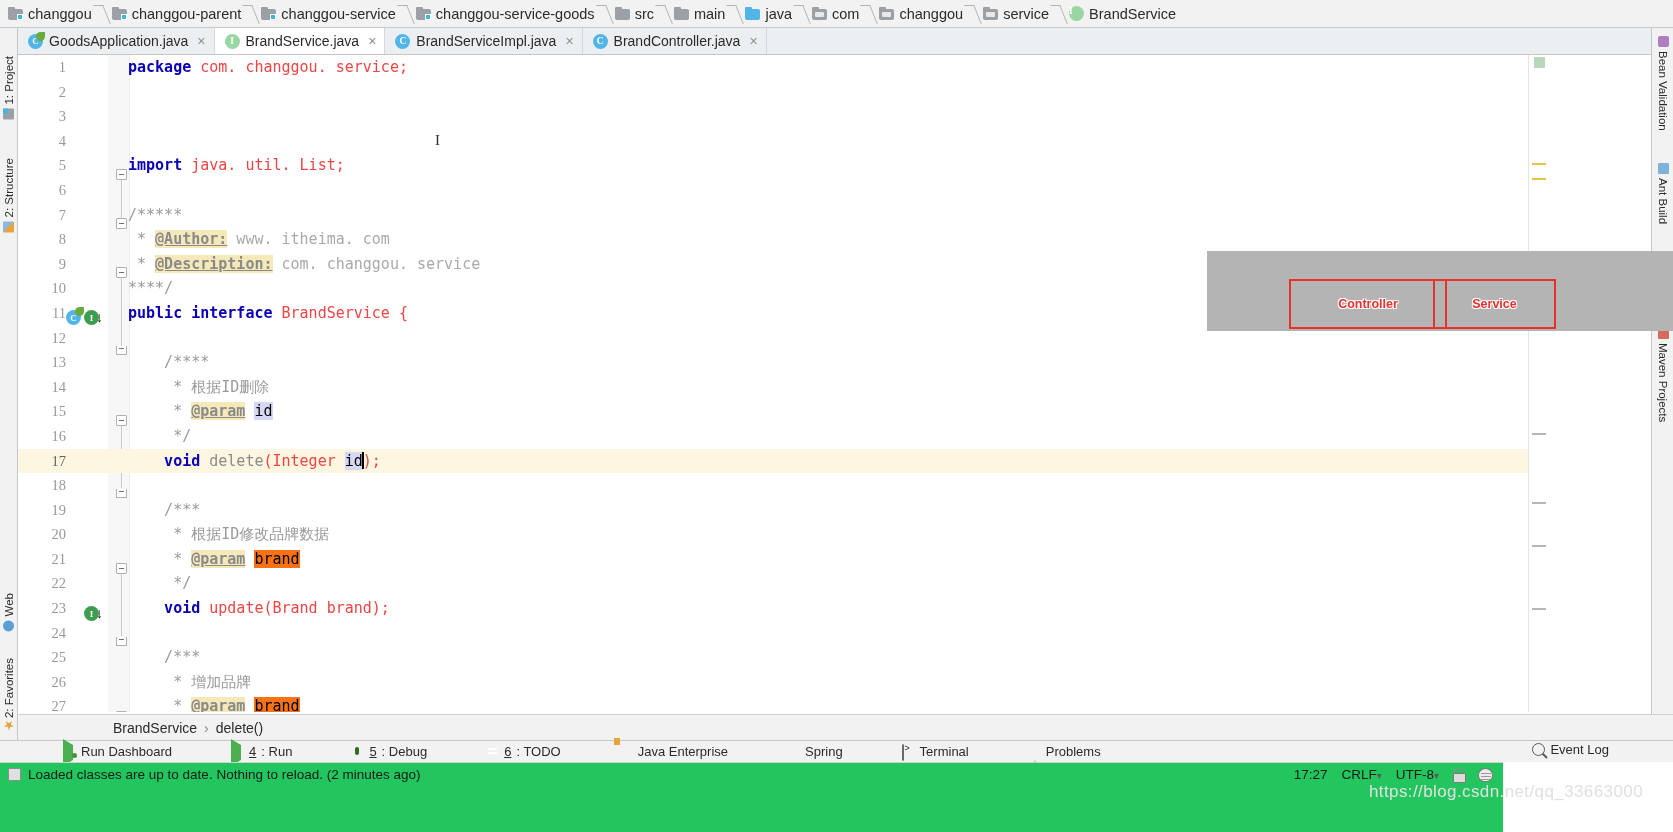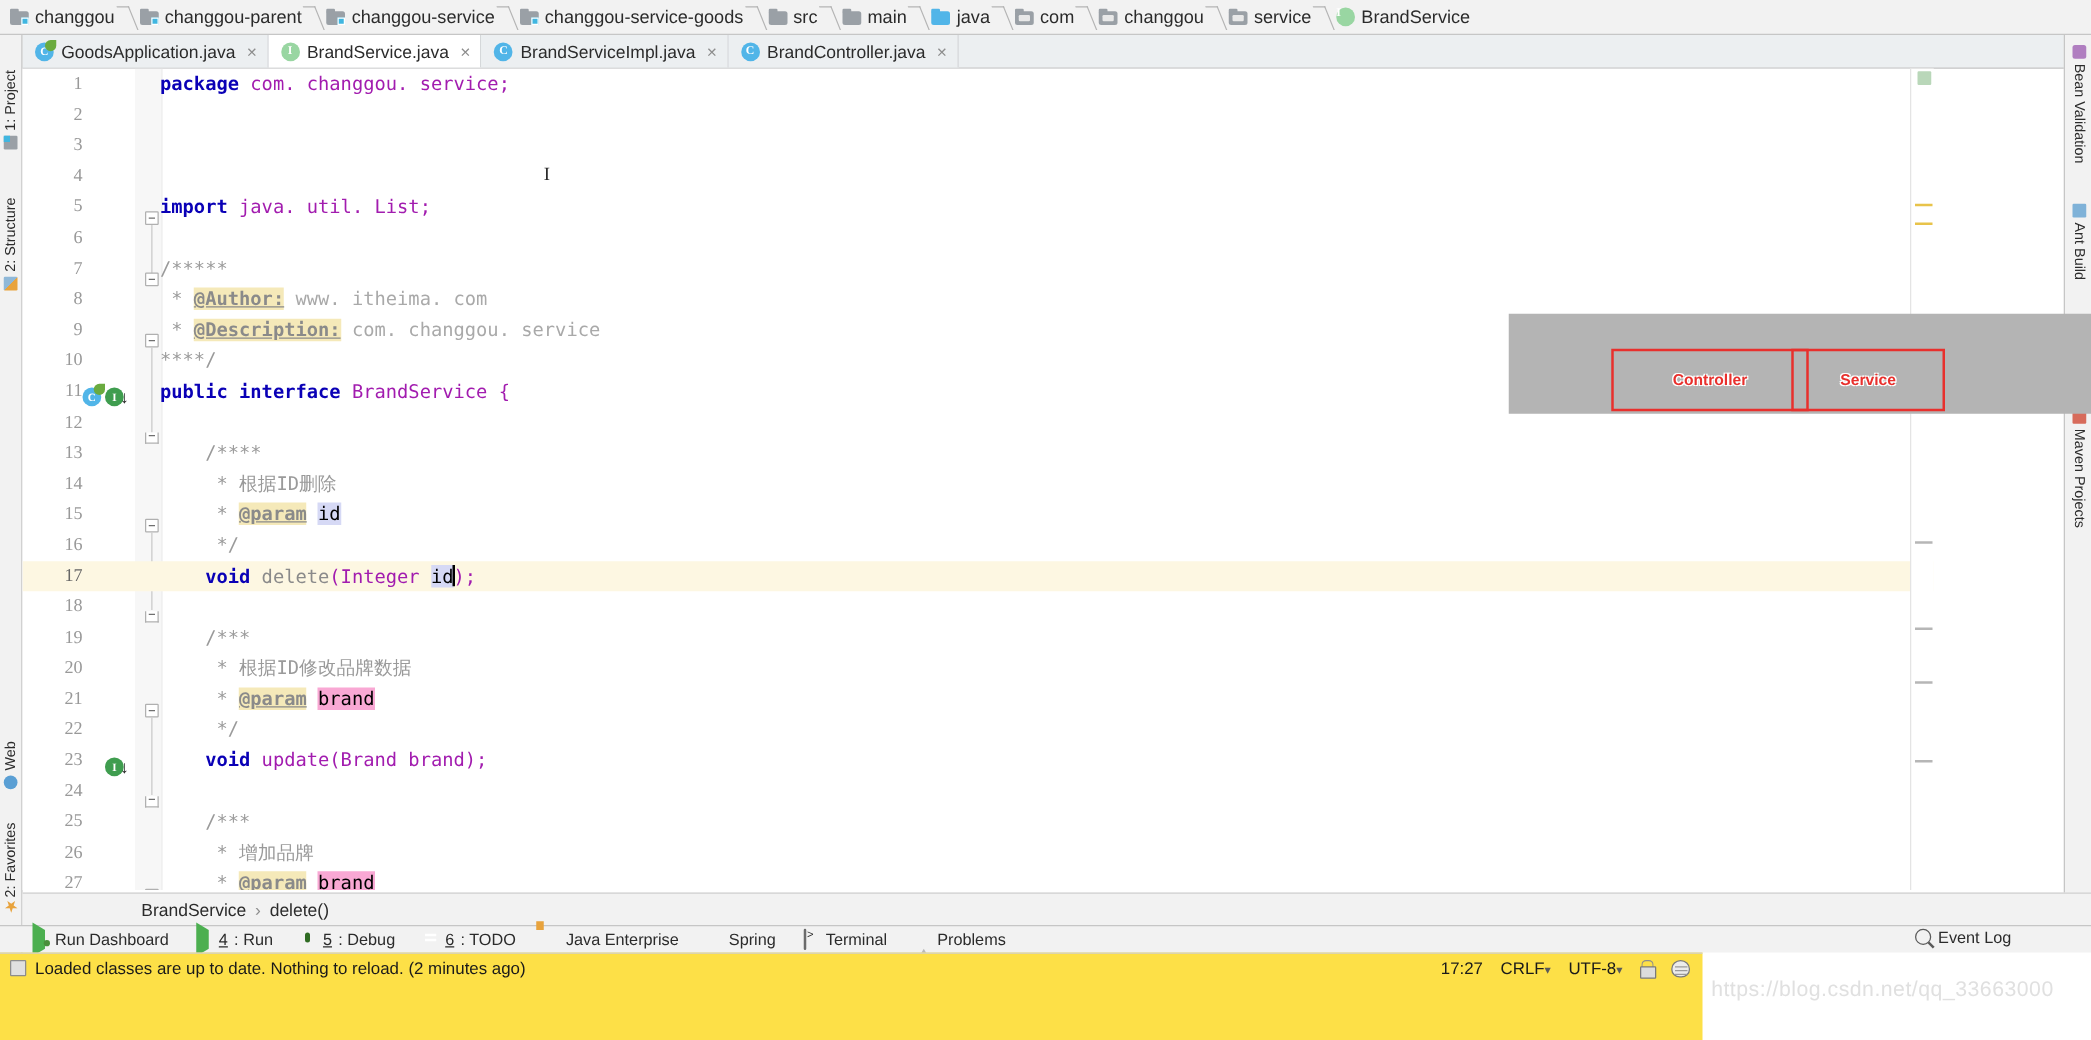--- a/index.html
+++ b/index.html
@@ -172,24 +172,24 @@
     color: #999999; font-family: "Liberation Serif", serif; font-size: 14.5px;
   }
   .line .txt { position: absolute; left: 110px; }
   .line.caret-line { background: #fdf7e2; }
   .line.caret-line .lno { color: #666666; }
 
   .kw  { color: #0a00b6; font-weight: bold; }
   .cm  { color: #9a9a9a; }
   .tag { color: #8a8a8a; font-weight: bold; text-decoration: underline; background: #f5e9b9; }
   .tagv{ color: #a9a9a9; }
-  .hl  { background: #f9a8d4; }
+  .hl  { background: #f97316; }
   .sel { background: #d6d9f5; }
   .mname { color: #8a8a8a; }
-  .plain { color: #a21caf; }
+  .plain { color: #ef4444; }
 
   .caret {
     display: inline-block; width: 2px; height: 17px; background: #000000;
     vertical-align: -3px; margin: 0 -1px;
   }
   .mouse-caret {
     position: absolute; left: 417px; top: 77px;
     width: 9px; height: 18px; color: #2b2b2b; font-size: 15px;
     font-family: "Liberation Serif", serif;
   }
@@ -288,21 +288,21 @@
   }
   .struct-bar .sep { margin: 0 7px; color: #8d8d8d; }
 
   
   .toolbar-bottom {
     position: absolute; top: 740px; left: 0; width: 1673px; height: 22px;
     background: #f2f2f2; border-top: 1px solid #c6c6c6;
     display: flex; align-items: center; padding-left: 26px; gap: 22px;
     font-size: 13px; color: #2b2b2b;
   }
-  .tw { display: flex; gap: 5px; white-space: nowrap; }
+  .tw { display: flex; align-items: center; gap: 5px; white-space: nowrap; margin-left: 37px; }
   .tw u { text-decoration: underline; }
   .tw-ico { width: 13px; height: 13px; flex: none; position: relative; }
   .ico-play {
     width: 0; height: 0; border-left: 10px solid #4caf50;
     border-top: 6px solid transparent; border-bottom: 6px solid transparent;
   }
   .ico-play-dot { position: absolute; right: -1px; bottom: 0; width: 5px; height: 5px; border-radius: 50%; background: #4a8f3c; }
   .ico-bug { width: 12px; height: 12px; border-radius: 3px; background: #5a9c3e; position: relative; }
   .ico-bug:after { content: ""; position: absolute; left: 4px; top: 2px; width: 4px; height: 8px; background: #2f6b23; border-radius: 2px; }
   .ico-todo { width: 13px; height: 12px; border-radius: 2px; background: #8d8d8d; position: relative; }
@@ -326,22 +326,22 @@
     border-radius: 50%; position: relative;
   }
   .ico-magnifier:after {
     content: ""; position: absolute; right: -4px; bottom: -2px;
     width: 6px; height: 1.6px; background: #5a5a5a;
     transform: rotate(45deg);
   }
 
   
   .statusbar {
-    position: absolute; top: 762px; left: 0; width: 1362px; height: 70px;
-    background: #fde047; border-top: 1px solid #d0d0d0;
+    position: absolute; top: 762px; left: 0; width: 1503px; height: 70px;
+    background: #22c55e; border-top: 1px solid #d0d0d0;
     display: flex; align-items: flex-start; padding: 4px 0 0 8px;
     font-size: 13.5px; color: #1a1a1a;
   }
   .status-msg { display: flex; align-items: center; gap: 7px; }
   .ico-status-sq {
     width: 13px; height: 13px; border: 1.5px solid #8d8d8d;
     background: #e0e0e0; border-radius: 1px;
   }
   .status-right {
     position: absolute; right: 10px; top: 4px;

